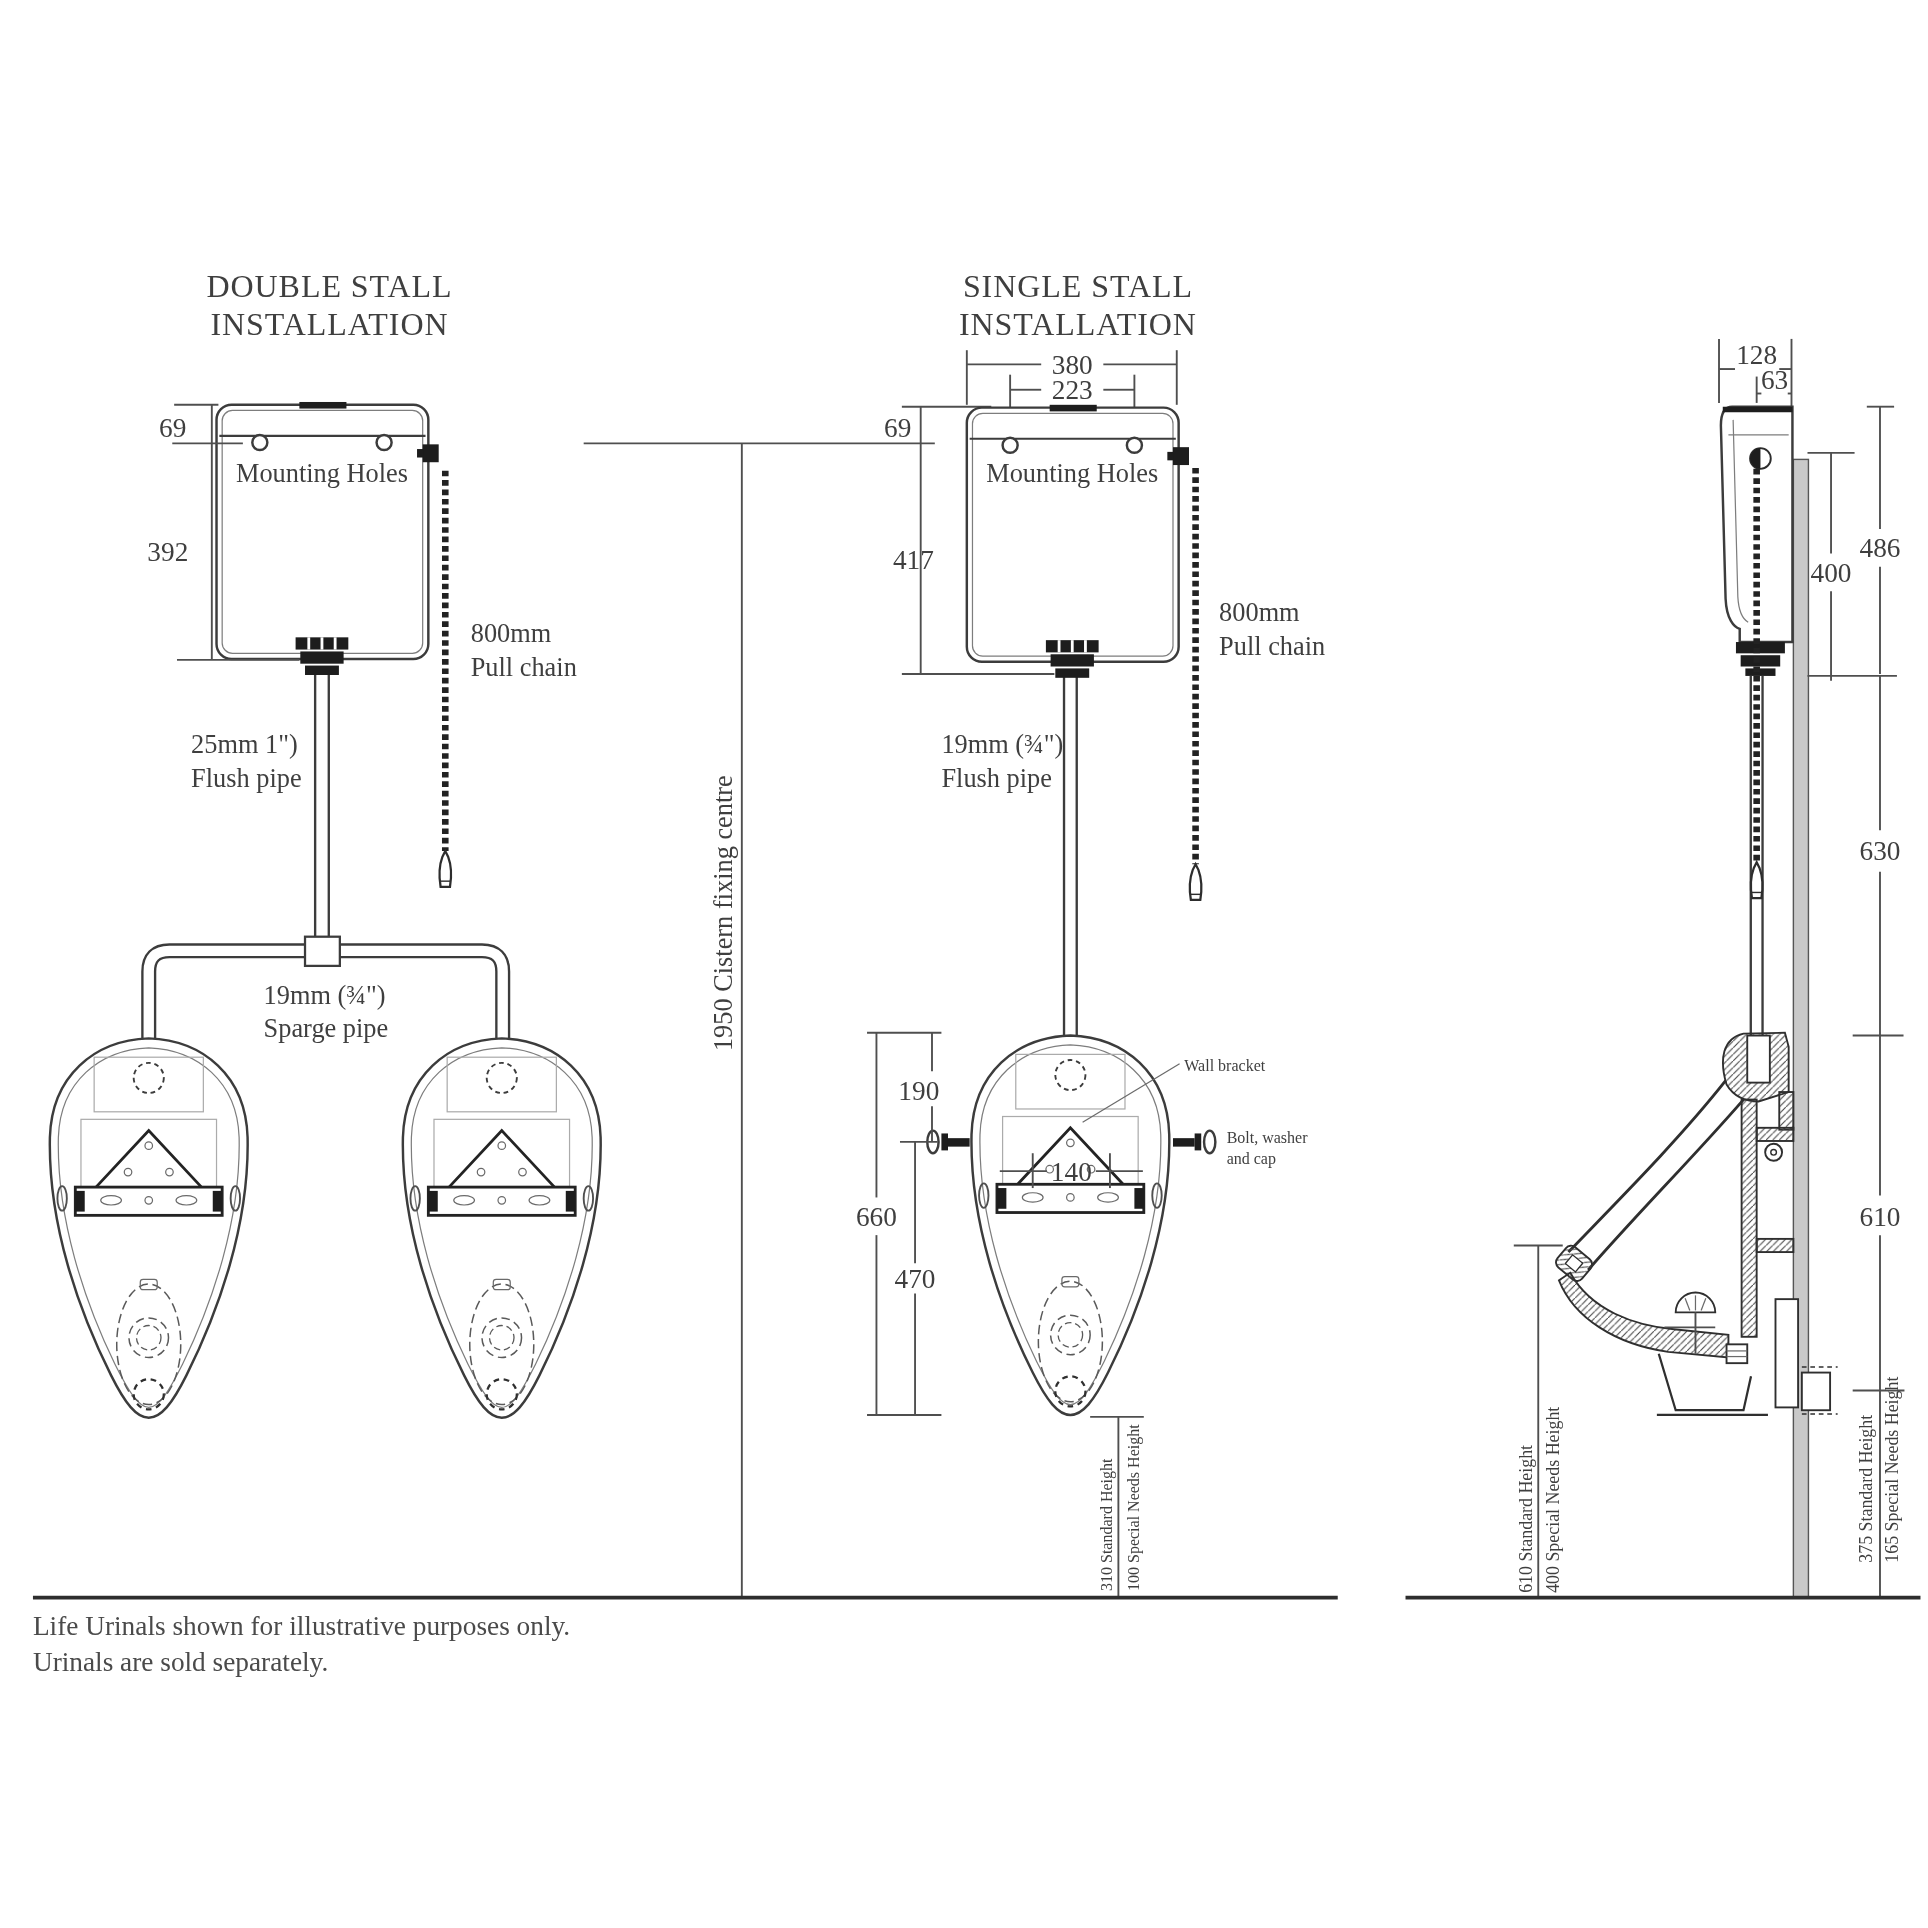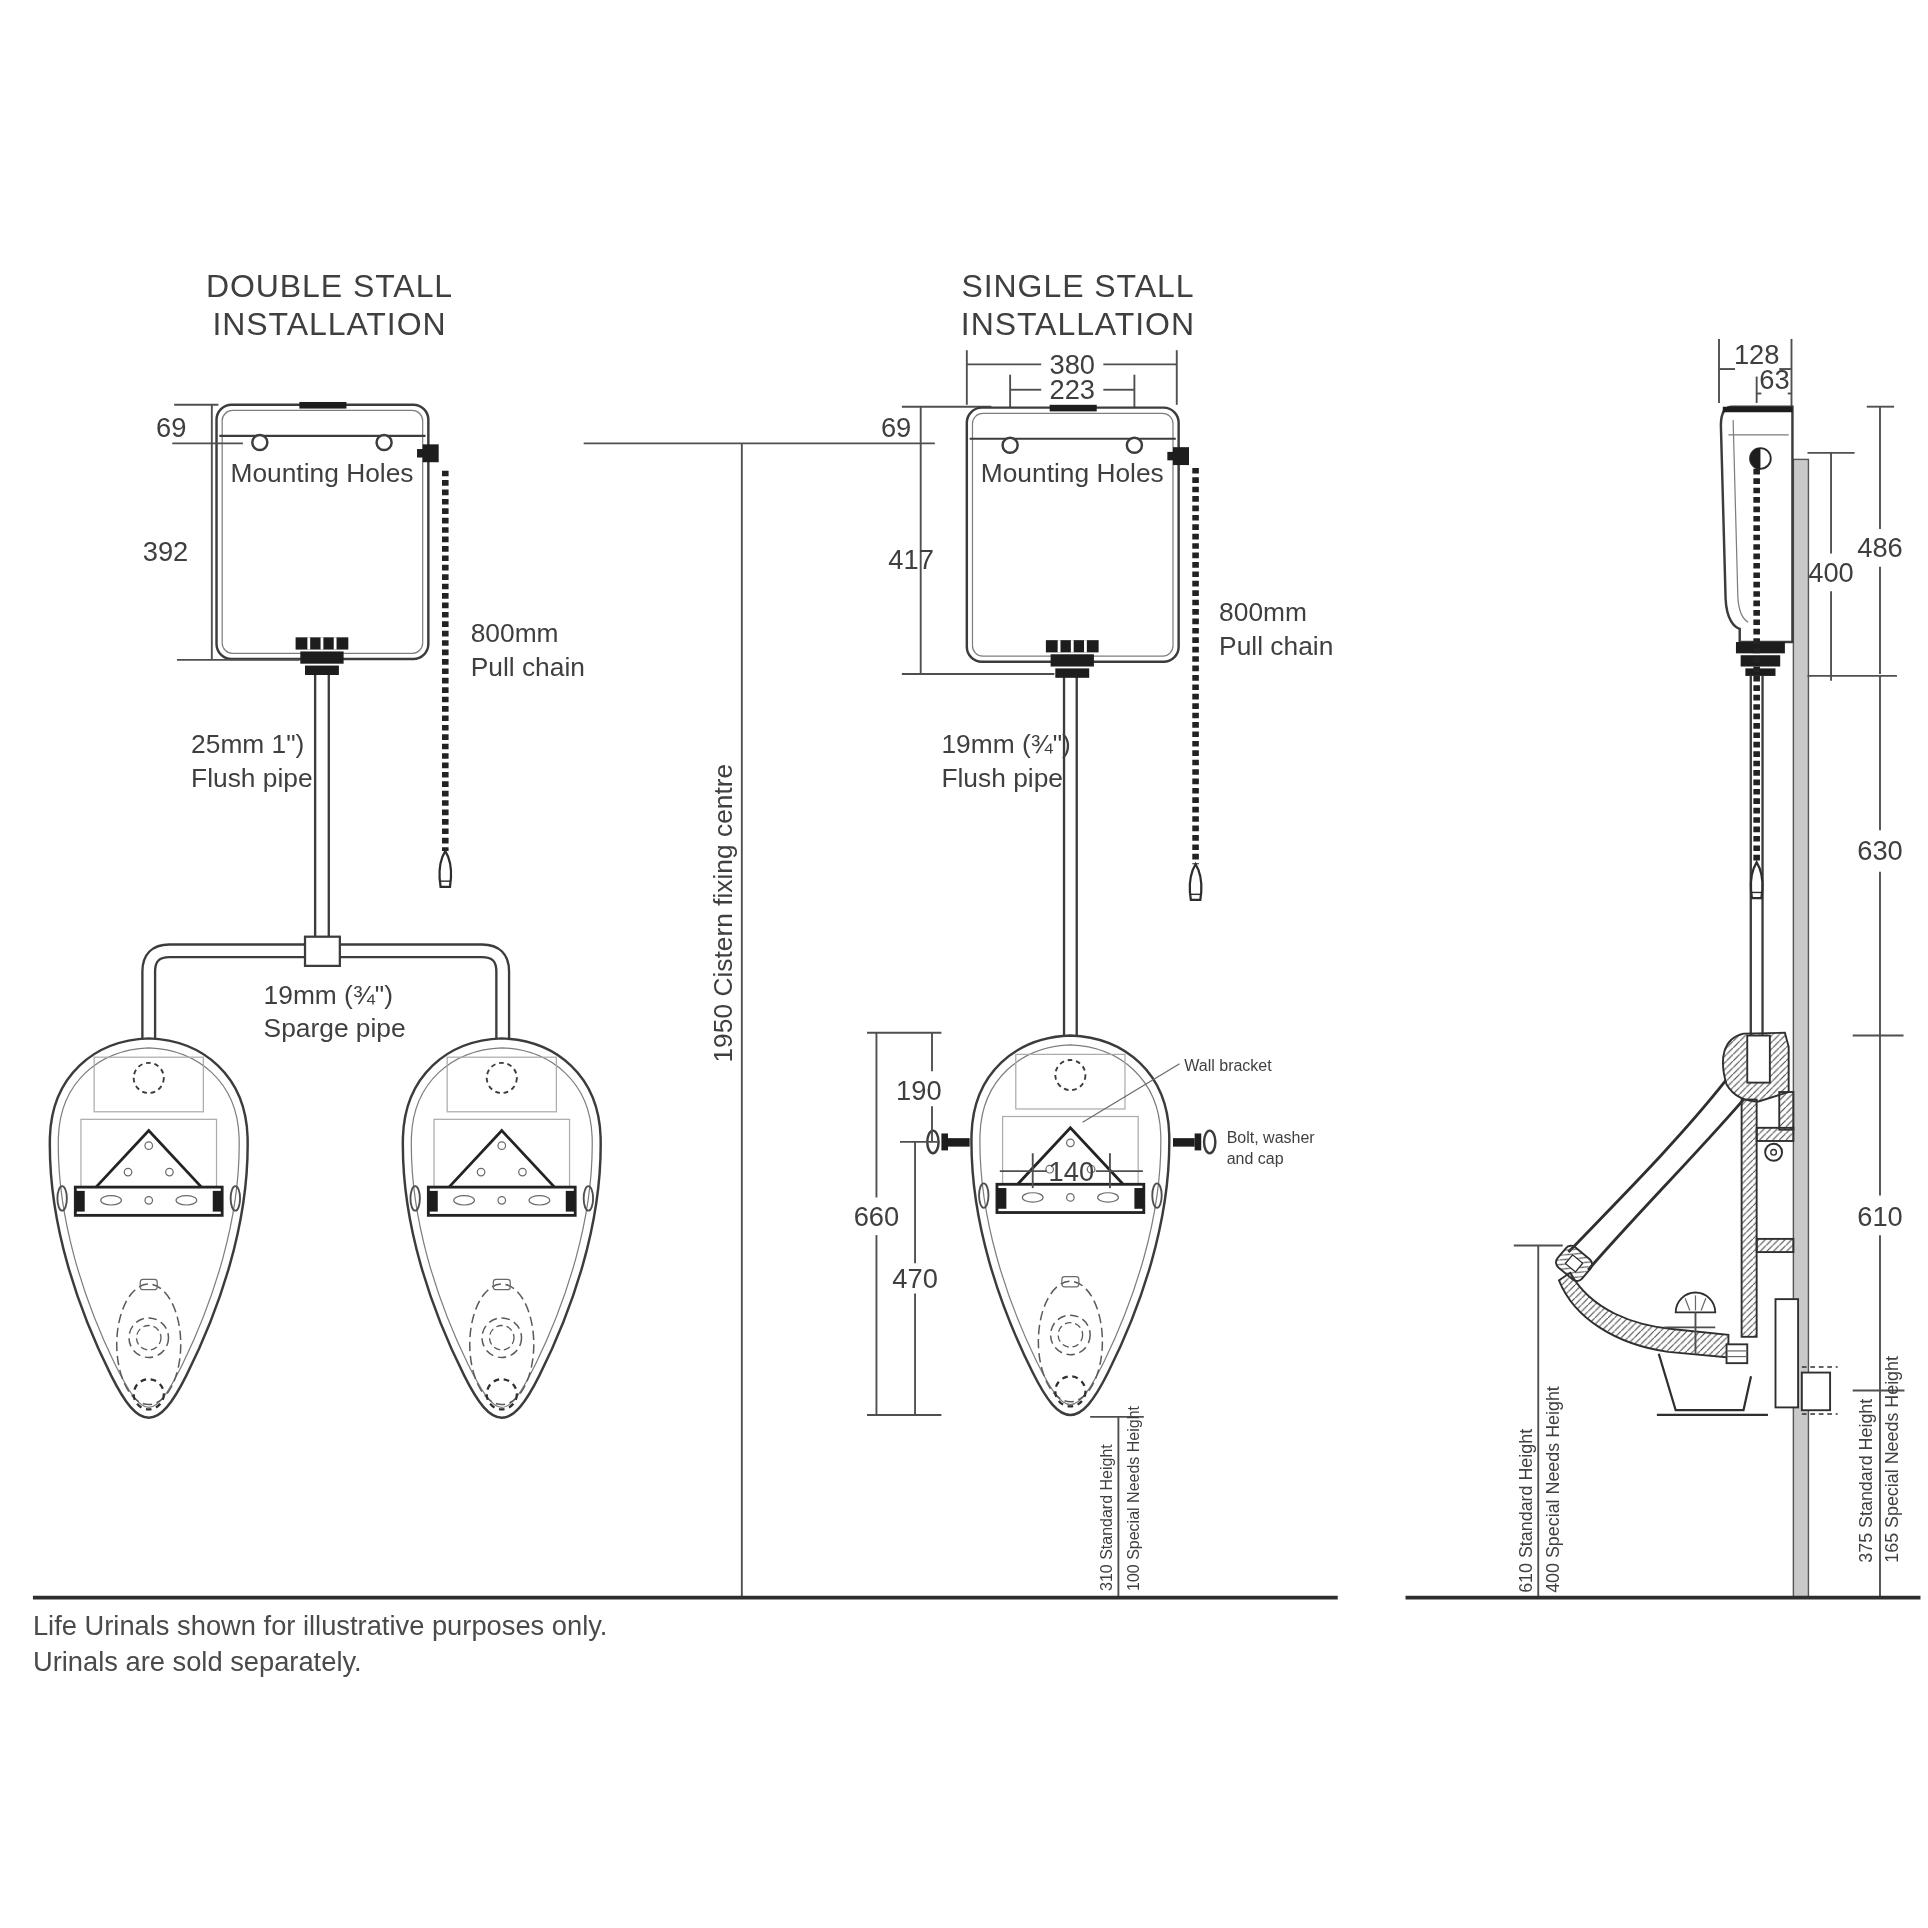--- a/index.html
+++ b/index.html
@@ -1,16 +1,16 @@
 <!DOCTYPE html>
 <html style="font-size:15px"><head>
 <meta charset="utf-8">
 <style>
   html,body{margin:0;padding:0;background:#ffffff;}
-  .page{width:1928px;height:1928px;position:relative;background:#fff;font-family:Liberation Sans, sans-serif;}
+  .page{width:1928px;height:1928px;position:relative;background:#fff;font-family:Liberation Serif, serif;}
   svg{display:block;}
   text{fill:#3f3f3f;}
   .title{font-size:34px;letter-spacing:1px;}
   .dim{font-size:29px;}
   .lbl{font-size:28px;}
   .small{font-size:17px;}
   .vsmall{font-size:19px;}
   .vtiny{font-size:17px;}
   .note{font-size:29px;fill:#4a4a4a;}
   .ln{stroke:#4f4f4f;stroke-width:2;fill:none;}

